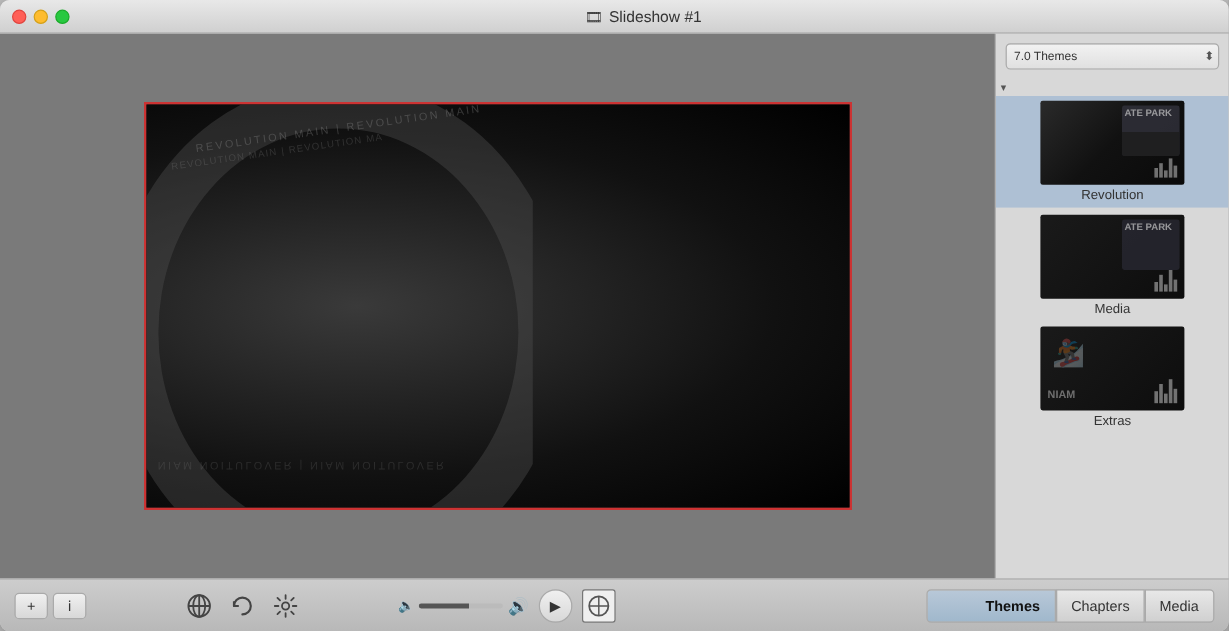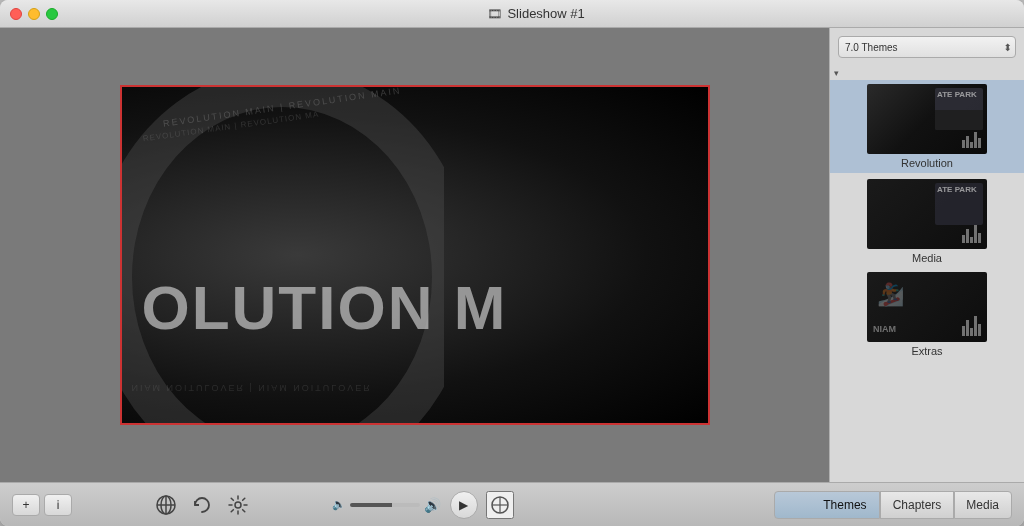--- a/index.html
+++ b/index.html
@@ -377,21 +377,21 @@
       font-size: 12px;
       color: #333;
       display: flex;
       align-items: center;
     }
     .tab-btn:first-child { border-radius: 4px 0 0 4px; }
     .tab-btn:last-child { border-radius: 0 4px 4px 0; padding-left: 11px; }
     .tab-btn.active {
       background: linear-gradient(to bottom, #b8c8d8, #a0b8cc);
       color: #111;
-      font-weight: 400;
+      font-weight: 700;
       padding-left: 48px;
     }
   </style>
 </head>
 <body>
 
 <div class="window">
 
   <div class="titlebar">
     <div class="traffic-lights">
@@ -413,21 +413,20 @@
 
         <div class="slide-curved-text">
           <div class="curved-shape"></div>
         </div>
 
         <div class="slide-diagonal-text">
           <div class="diag1">REVOLUTION MAIN | REVOLUTION MAIN</div>
           <div class="diag2">REVOLUTION MAIN | REVOLUTION MA</div>
         </div>
 
-        <div class="slide-title-text">OLUTION M</div>
 
         <div class="mirror-text">NIAM NOITULOVER | NIAM NOITULOVER</div>
 
       </div>
     </div>
 
     <div class="right-panel">
 
       <div class="themes-dropdown-area">
         <div class="themes-select-wrapper">

